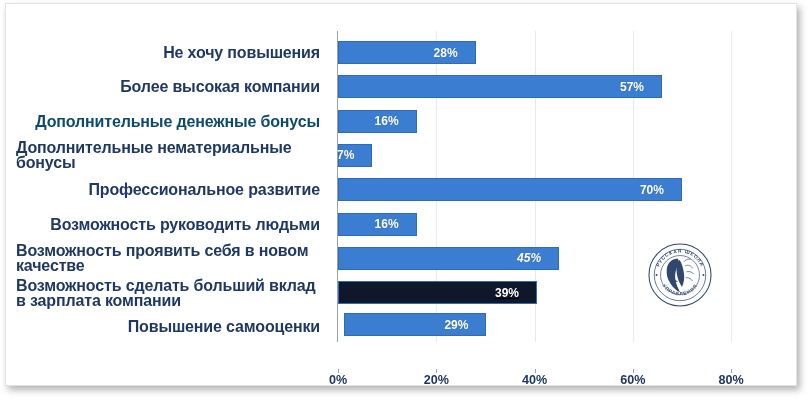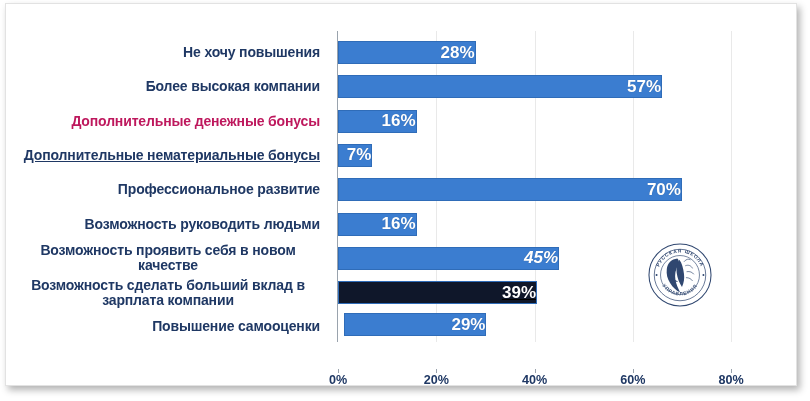--- a/index.html
+++ b/index.html
@@ -32,24 +32,24 @@
     left: 0; top: 0;
     width: 100%;
     height: 100%;
   }
 
   
   .cat-col {
     position: absolute;
     left: 10px;
     width: 312px;
-    text-align: center;
+    text-align: left;
     color: #1f3864;
     font-weight: bold;
-    font-size: 14px;
+    font-size: 16px;
     line-height: 15px;
     letter-spacing: -0.15px;
     display: flex;
     align-items: center;
     justify-content: flex-end;
     box-sizing: border-box;
     padding-right: 8px;
   }
 
   
@@ -95,22 +95,22 @@
     background: #3b7dd0;
     border: 1px solid #2f6cb8;
     box-sizing: border-box;
     display: flex;
     align-items: center;
     justify-content: flex-end;
   }
   .bar-label {
     color: #ffffff;
     font-weight: bold;
-    font-size: 17px;
-    padding-right: 0;
+    font-size: 12px;
+    padding-right: 17px;
     white-space: nowrap;
     text-shadow: 0 0 1px rgba(0,0,0,0.25);
   }
 
   
   .xtick {
     position: absolute;
     top: 342px;
     width: 60px;
     margin-left: -30px;
@@ -139,22 +139,22 @@
 </style>
 </head>
 <body>
 
 <div id="frame">
   <div id="chart">
 
     <div id="cat-labels">
         <div class="cat-col" style="top: 37px; height: 23px; color: rgb(31, 56, 100);">Не хочу повышения</div>
         <div class="cat-col" style="top: 71.3px; height: 23px; color: rgb(31, 56, 100);">Более высокая компании</div>
-        <div class="cat-col" style="top: 105.6px; height: 23px; color: #be185d;">Дополнительные денежные бонусы</div>
-        <div class="cat-col" style="top: 139.9px; height: 23px; color: rgb(31, 56, 100); text-decoration: underline;">Дополнительные нематериальные бонусы</div>
+        <div class="cat-col" style="top: 105.6px; height: 23px; color: #0c4a6e;">Дополнительные денежные бонусы</div>
+        <div class="cat-col" style="top: 139.9px; height: 23px; color: rgb(31, 56, 100);">Дополнительные нематериальные бонусы</div>
         <div class="cat-col" style="top: 174.2px; height: 23px; color: rgb(31, 56, 100);">Профессиональное развитие</div>
         <div class="cat-col" style="top: 208.5px; height: 23px; color: rgb(31, 56, 100);">Возможность руководить людьми</div>
         <div class="cat-col" style="top: 242.8px; height: 23px; color: rgb(31, 56, 100);">Возможность проявить себя в новом качестве</div>
         <div class="cat-col" style="top: 277.1px; height: 23px; color: rgb(31, 56, 100);">Возможность сделать больший вклад в зарплата компании</div>
         <div class="cat-col" style="top: 311.4px; height: 23px; color: rgb(31, 56, 100);">Повышение самооценки</div>
       </div>
 
     <div id="plot">
       <div id="plot-inner">
         <div class="axis-line"></div>

